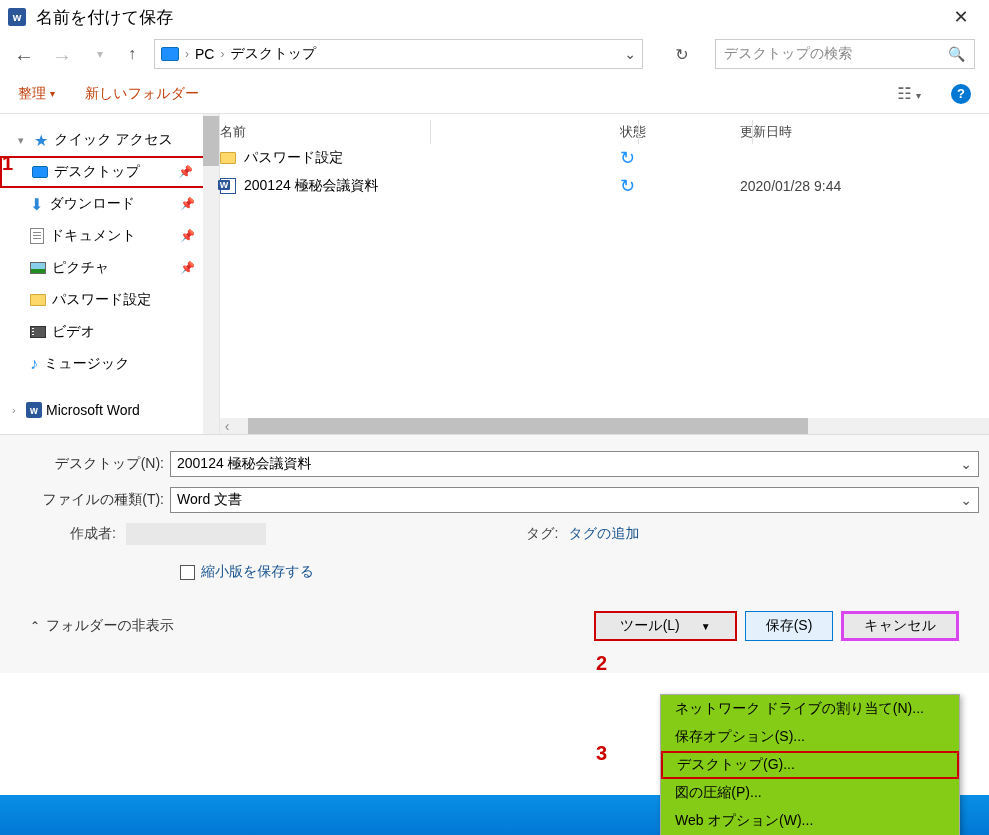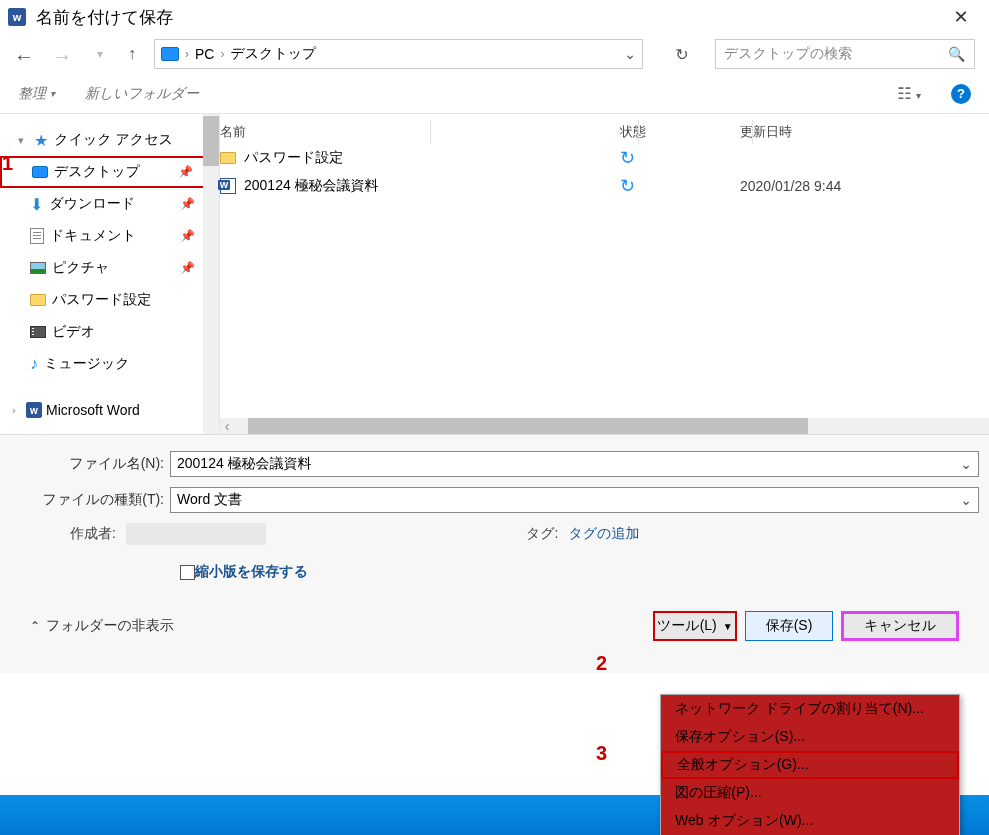--- a/index.html
+++ b/index.html
@@ -19,21 +19,21 @@
   .breadcrumb { flex:1; height:30px; border:1px solid #ccc; display:flex; align-items:center; padding:0 6px; gap:6px; margin-right:6px;}
   .bc-pc-icon { width:18px; height:14px; background:#1e90ff; border:1px solid #0a6ebd; border-radius:2px;}
   .bc-sep { color:#888; font-size:12px;}
   .bc-dd { margin-left:auto; color:#555;}
   .refresh { width:30px; height:30px; display:flex; align-items:center; justify-content:center; font-size:16px; color:#555; border:1px solid transparent;}
   .search { width:260px; height:30px; border:1px solid #ccc; padding:0 8px; display:flex; align-items:center; color:#888; justify-content:space-between;}
   .search-icon { font-size:14px; color:#666;}
 
   
   .toolbar { height:40px; display:flex; align-items:center; padding:0 18px; gap:30px; border-bottom:1px solid #e5e5e5;}
-  .tb-item { color:#737373; display:flex; align-items:center; gap:4px;font-style:italic;}
+  .tb-item { color:#c2410c; display:flex; align-items:center; gap:4px;}
   .tb-spacer { flex:1;}
   .view-icon { color:#666; font-size:16px;}
   .help-icon { width:20px; height:20px; background:#0078d4; color:#fff; border-radius:50%; display:flex; align-items:center; justify-content:center; font-size:13px; font-weight:bold;}
 
   
   .main { display:flex; height:320px;}
   .tree { width:220px; border-right:1px solid #e5e5e5; position:relative; padding-top:10px;}
   .tree-scroll { position:absolute; right:0; top:0; bottom:0; width:16px; background:#f0f0f0;}
   .tree-thumb { width:16px; height:50px; background:#c0c0c0; margin-top:2px;}
   .tree-item { display:flex; align-items:center; gap:6px; height:32px; padding-left:30px; padding-right:20px; position:relative;}
@@ -72,34 +72,34 @@
   
   .form{border-top:1px solid #ddd;background:#f7f7f7;padding:16px 10px 16px 10px;}
   .form-row{display:flex;align-items:center;margin-bottom:10px;}
   .form-label{width:160px;text-align:right;padding-right:6px;color:#333;}
   .form-input{flex:1;height:26px;border:1px solid #888;background:#fff;padding:0 6px;display:flex;align-items:center;justify-content:space-between;}
   .form-input .dd{color:#555;}
   .meta-row{display:flex;align-items:center;padding-left:60px;gap:260px;margin-bottom:18px;margin-top:6px;}
   .meta-item{display:flex;align-items:center;gap:10px;color:#444;}
   .meta-value{background:#e8e8e8;width:140px;height:22px;display:inline-block;}
   .tag-link{color:#1a5490;}
-  .check-row{padding-left:170px;display:flex;align-items:center;color:#1a5490;margin-bottom:30px;font-weight:bold;}
+  .check-row{padding-left:170px;display:flex;align-items:center;gap:6px;color:#1a5490;margin-bottom:30px;}
   .checkbox{width:15px;height:15px;border:1px solid #555;background:#fff;}
 
   
   .footer{display:flex;align-items:center;padding:0 20px 16px 20px;}
   .hide-folders{display:flex;align-items:center;gap:6px;color:#333;}
   .up-tri{font-size:12px;}
   .footer-spacer{flex:1;}
   .btn{height:30px;padding:0 20px;border:3px solid #d946ef;background:#e8e8e8;font-size:14px;display:flex;align-items:center;margin-left:8px;}
-  .btn.tools{border:2px solid #c00;padding:0 2px;gap:6px;}
+  .btn.tools{border:2px solid #c00;padding:0 24px;gap:21px;}
   .btn.save{border:1px solid #0078d4;background:#e4f0fb;}
 
   
-  .tools-menu{position:absolute;top:694px;left:660px;width:300px;background:#b91c1c;border:1px solid #aaa;box-shadow:2px 2px 6px rgba(0,0,0,.3);z-index:10;}
+  .tools-menu{position:absolute;top:694px;left:660px;width:300px;background:#84cc16;border:1px solid #aaa;box-shadow:2px 2px 6px rgba(0,0,0,.3);z-index:10;}
   .tools-menu .mi{height:28px;padding:0 14px;display:flex;align-items:center;font-size:14px;}
   .tools-menu .mi.highlight{border:2px solid #c00;}
 
   
   .anno{position:absolute;color:#c00;font-weight:bold;font-size:20px;z-index:20;}
   .an1{top:152px;left:2px;}
   .an2{top:652px;left:596px;}
   .an3{top:742px;left:596px;}
 
   
@@ -223,21 +223,21 @@
     </div>
     <div class="fl-hscroll">
         <span style="width:14px;text-align:center;color:#888;">‹</span>
         <div class="fl-hthumb"></div>
       </div>
   </div>
 </div>
 
 <div class="form">
   <div class="form-row">
-    <div class="form-label">ファイル名(N):</div>
+    <div class="form-label">デスクトップ(N):</div>
     <div class="form-input">
         <span>200124 極秘会議資料</span>
         <span class="dd">⌄</span>
       </div>
   </div>
   <div class="form-row">
     <div class="form-label">ファイルの種類(T):</div>
     <div class="form-input">
         <span>Word 文書</span>
         <span class="dd">⌄</span>
@@ -269,21 +269,21 @@
         <span style="font-size:10px;">▼</span>
       </div>
     <div class="btn save">保存(S)</div>
     <div class="btn">キャンセル</div>
   </div>
 </div>
 
 <div class="tools-menu">
   <div class="mi">ネットワーク ドライブの割り当て(N)...</div>
   <div class="mi">保存オプション(S)...</div>
-  <div class="mi highlight">全般オプション(G)...</div>
+  <div class="mi highlight">デスクトップ(G)...</div>
   <div class="mi">図の圧縮(P)...</div>
   <div class="mi">Web オプション(W)...</div>
 </div>
 
 <span class="anno an1">1</span>
 <span class="anno an2">2</span>
 <span class="anno an3">3</span>
 
 <div class="bluebar"></div>
 

